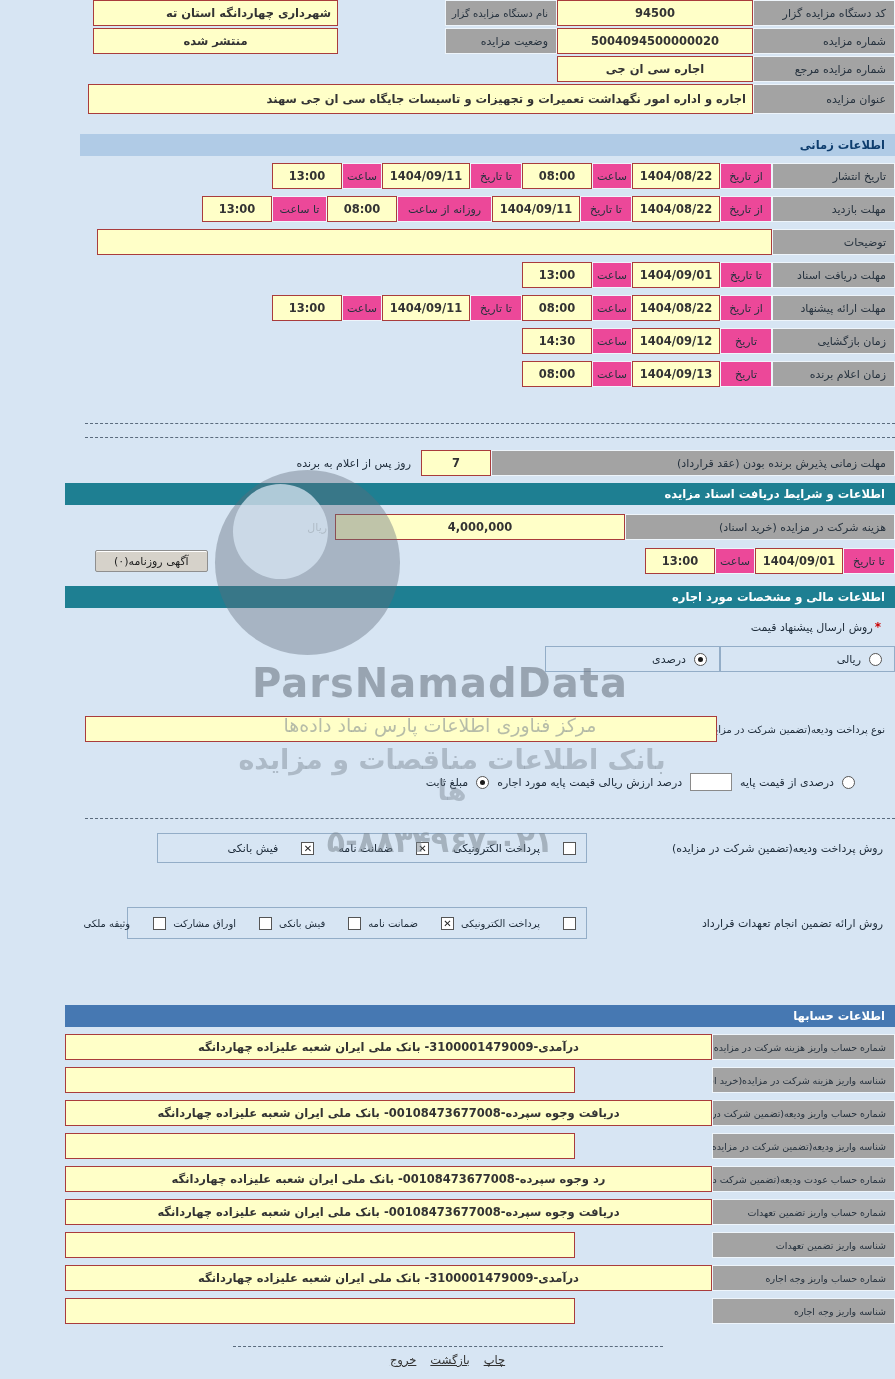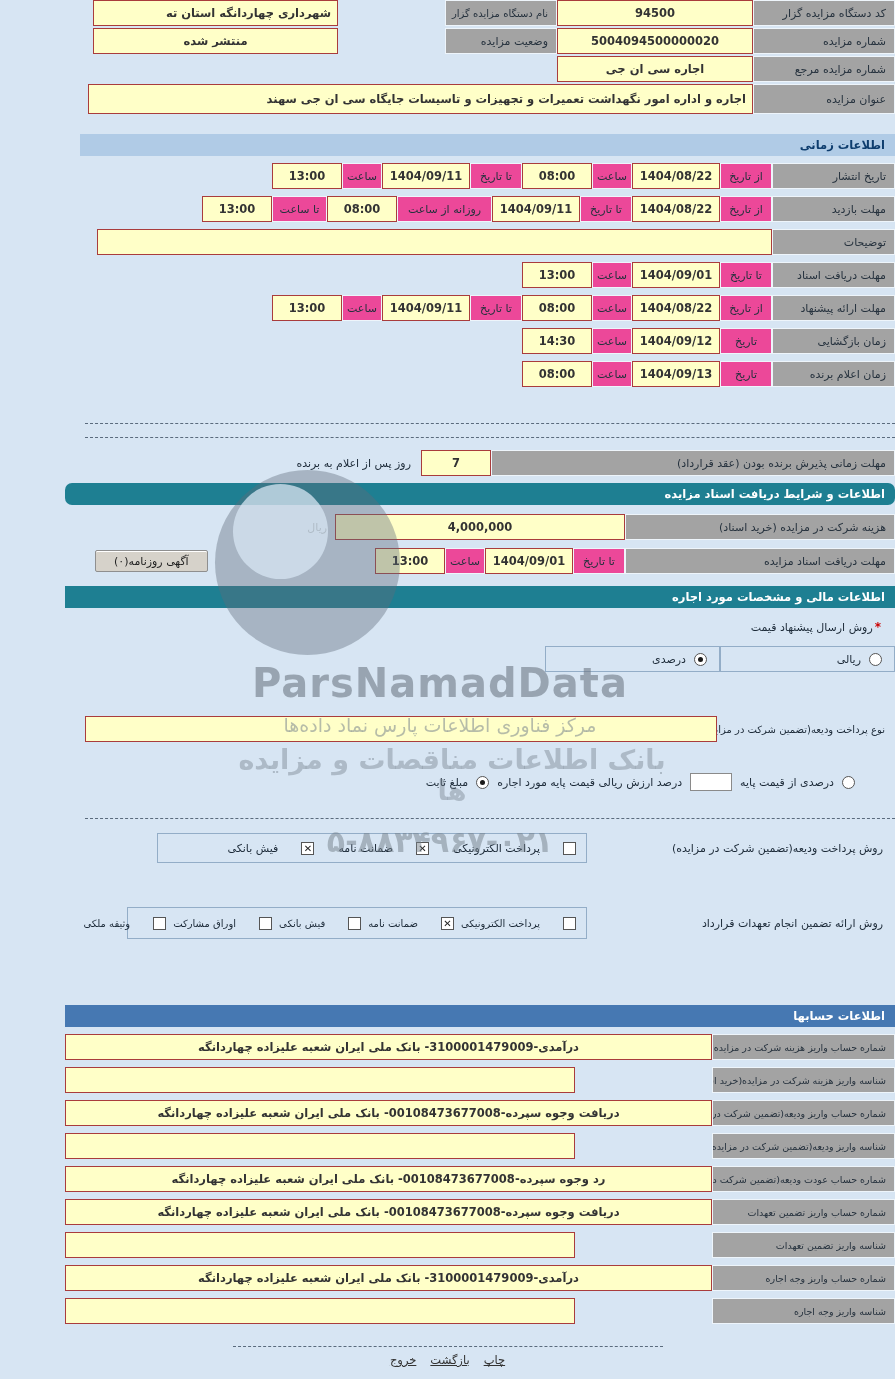--- a/index.html
+++ b/index.html
@@ -39,21 +39,21 @@
   .hdr-light { width:815px; background:#b0cbe6; color:#0e3d6e; margin-top:20px;padding-left:12px; }
   .hdr-teal  { width:830px; background:#1e7f92; color:#ffffff; }
   .hdr-blue  { width:830px; background:#4678b2; color:#ffffff; }
   .time-row { margin-top:7px; }
   .dash { border-top:1px dashed #5a6b7d; height:0; width:810px; }
   .dash1 { margin-top:36px; } .dash2 { margin-top:13px; }
   .dash3 { margin-top:26px; }
   .dash-bottom { width:430px; margin:22px auto 0 auto; }
   .accept-row { margin-top:12px; }
   .suffix { margin-right:10px; font-size:11px; color:#1c2a38; }
-  .docs-hdr { margin-top:7px;border-radius:7px; }
+  .docs-hdr { margin-top:7px; }
   .fee-row { margin-top:9px; }
   .deadline-row { margin-top:8px; }
   .unit { margin-right:8px; font-size:11px; }
   .btn {
     margin-right:auto; margin-left:95px; height:22px; display:flex; align-items:center;
     background:#d6d2ca; border:1px solid #8f8f8f; border-radius:2px; padding:0 18px;
     font-size:11px; color:#222; box-shadow:inset 0 1px 0 #ffffff; cursor:default; white-space:nowrap;
   }
   .fin-hdr { margin-top:12px; }
   .price-lbl-row { margin-top:10px; height:18px; padding-right:14px; }
@@ -211,21 +211,20 @@
 
   <div class="hdr hdr-teal docs-hdr">اطلاعات و شرایط دریافت اسناد مزایده</div>
 
   <div class="row fee-row">
     <div class="cell lbl w270">هزینه شرکت در مزایده (خرید اسناد)</div>
     <div class="cell ybox w290">4,000,000</div>
     <span class="unit">ریال</span>
   </div>
 
   <div class="row deadline-row">
-    <div class="cell lbl w270">مهلت دریافت اسناد مزایده</div>
     <div class="cell sub w52">تا تاریخ</div>
     <div class="cell ybox w88">1404/09/01</div>
     <div class="cell sub w40">ساعت</div>
     <div class="cell ybox w70">13:00</div>
     <div class="btn">آگهی روزنامه(۰)</div>
   </div>
 
   <div class="hdr hdr-teal fin-hdr">اطلاعات مالی و مشخصات مورد اجاره</div>
 
   <div class="row price-lbl-row">

